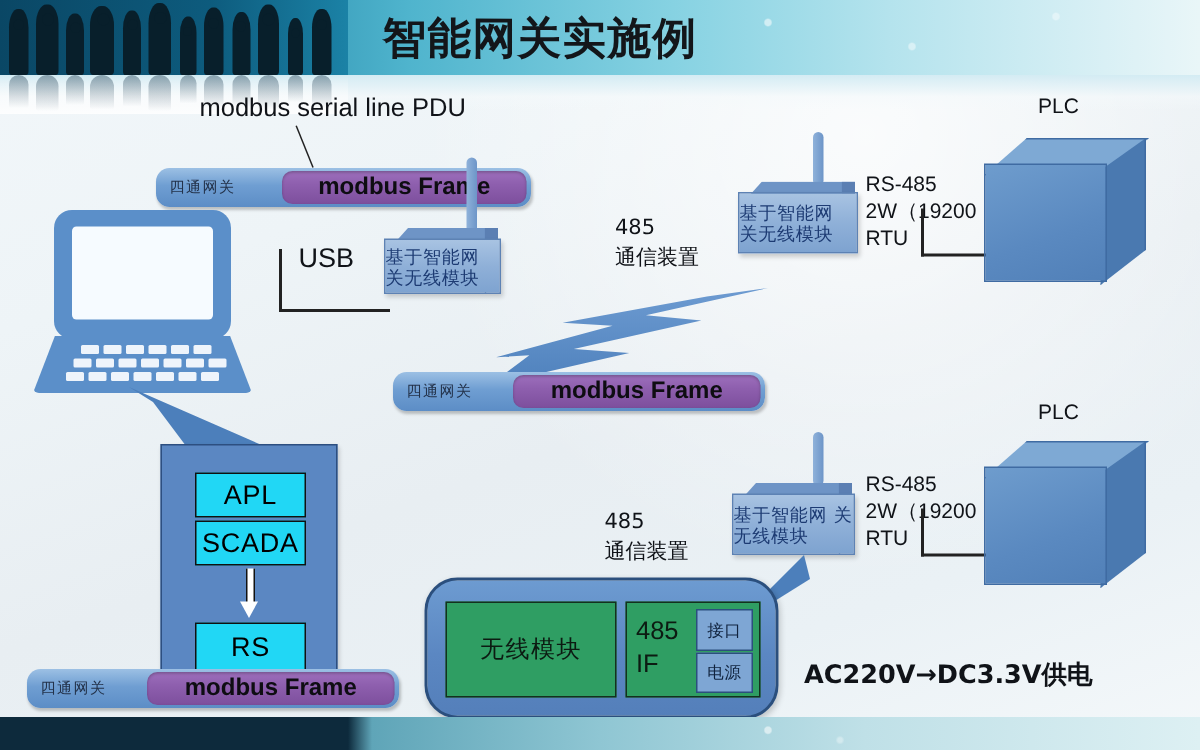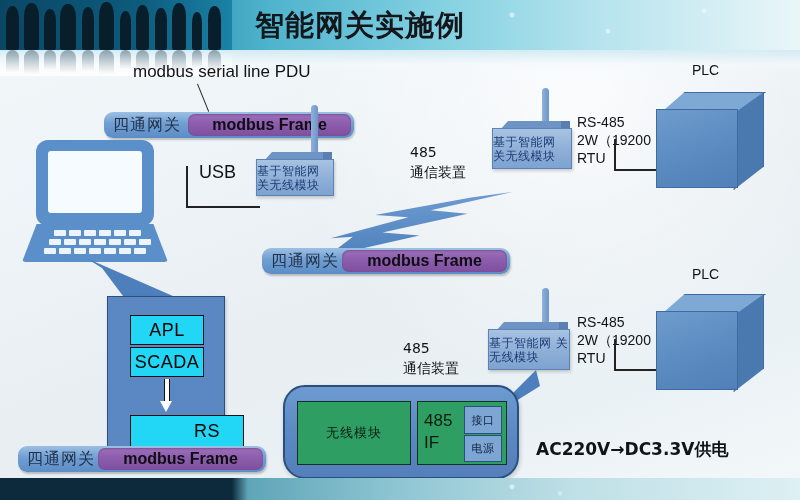--- a/index.html
+++ b/index.html
@@ -67,21 +67,21 @@
 
   
   .framebar{
     position:absolute;border-radius:9px;
     background:linear-gradient(180deg,#9cc0e4 0%,#6f9ed2 45%,#5c8dc6 100%);
     box-shadow:1px 2px 2px rgba(0,0,0,.22);
   }
   .framebar .gw{
     position:absolute;left:9px;top:0;height:100%;
     display:flex;align-items:center;color:#23324a;
-    font-size:16px;letter-spacing:1px;white-space:nowrap;
+    font-size:10px;letter-spacing:1px;white-space:nowrap;
     font-family:Liberation Serif, serif;
   }
   .framebar .mb{
     position:absolute;top:2px;bottom:2px;border-radius:7px;
     background:linear-gradient(180deg,#9d6fbc 0%,#8e5fae 40%,#7d4f9d 100%);
     display:flex;align-items:center;justify-content:center;
     color:#0e0d12;font-size:16px;font-weight:700;white-space:nowrap;
     box-shadow:0 1px 2px rgba(0,0,0,.25) inset;
   }
 
@@ -168,21 +168,21 @@
   .encl{
     position:absolute;border:2px solid #2b4f7d;border-radius:22px;
     background:linear-gradient(180deg,#6d9bd1 0%,#5b87c2 55%,#547fba 100%);
     box-shadow:1px 2px 4px rgba(0,0,0,.2);
   }
   .grn{
     position:absolute;background:#2f9e63;border:1px solid #14301f;
   }
   .grn-lbl{
     position:absolute;inset:0;display:flex;align-items:center;justify-content:center;
-    color:#0c1b12;font-size:13px;letter-spacing:1px;
+    color:#0c1b12;font-size:16px;letter-spacing:1px;
     font-family:"DejaVu Sans","Liberation Sans",sans-serif;
   }
   .subbox{
     position:absolute;background:#7ea6d4;border:1px solid #2b4f7d;
     display:flex;align-items:center;justify-content:center;
     color:#10233e;font-size:11px;letter-spacing:.5px;
     font-family:"DejaVu Sans","Liberation Sans",sans-serif;
   }
 
   
@@ -340,21 +340,21 @@
   </div>
 
   <div class="stack" style="left:107px;top:296px;width:116px;height:158px;">
     <div class="stk-box" style="left:22px;top:50px;width:72px;height:28px;">SCADA</div>
     <div class="stk-box" style="left:22px;top:18px;width:72px;height:28px;">APL</div>
     <div class="stk-arrow" style="left:52px;top:82px;width:12px;height:34px;">
       <span style="position:absolute;left:4px;top:0;width:4px;height:24px;background:#fff;border-left:1px solid #111;border-right:1px solid #111;"></span>
       <span style="position:absolute;left:0;top:22px;width:0;height:0;border-left:6px solid transparent;border-right:6px solid transparent;border-top:11px solid #fff;"></span>
       <span style="position:absolute;left:0;top:22px;width:0;height:0;border-left:6px solid transparent;border-right:6px solid transparent;border-top:11px solid transparent;filter:drop-shadow(0 -1px 0 #111);"></span>
     </div>
-    <div class="stk-box" style="left:22px;top:118px;width:72px;height:30px;padding-left:40px;">RS</div>
+    <div class="stk-box" style="left:22px;top:118px;width:72px;height:30px;">RS</div>
   </div>
 
   <div class="framebar" style="left:18px;top:446px;width:248px;height:26px;">
     <span class="gw">四通网关</span>
     <span class="mb" style="left:80px;right:3px;">modbus  Frame</span>
   </div>
 
   <div class="anno anno-cn" style="left:403px;top:338px;font-size:14px;line-height:20px;">485
 通信装置</div>
 

